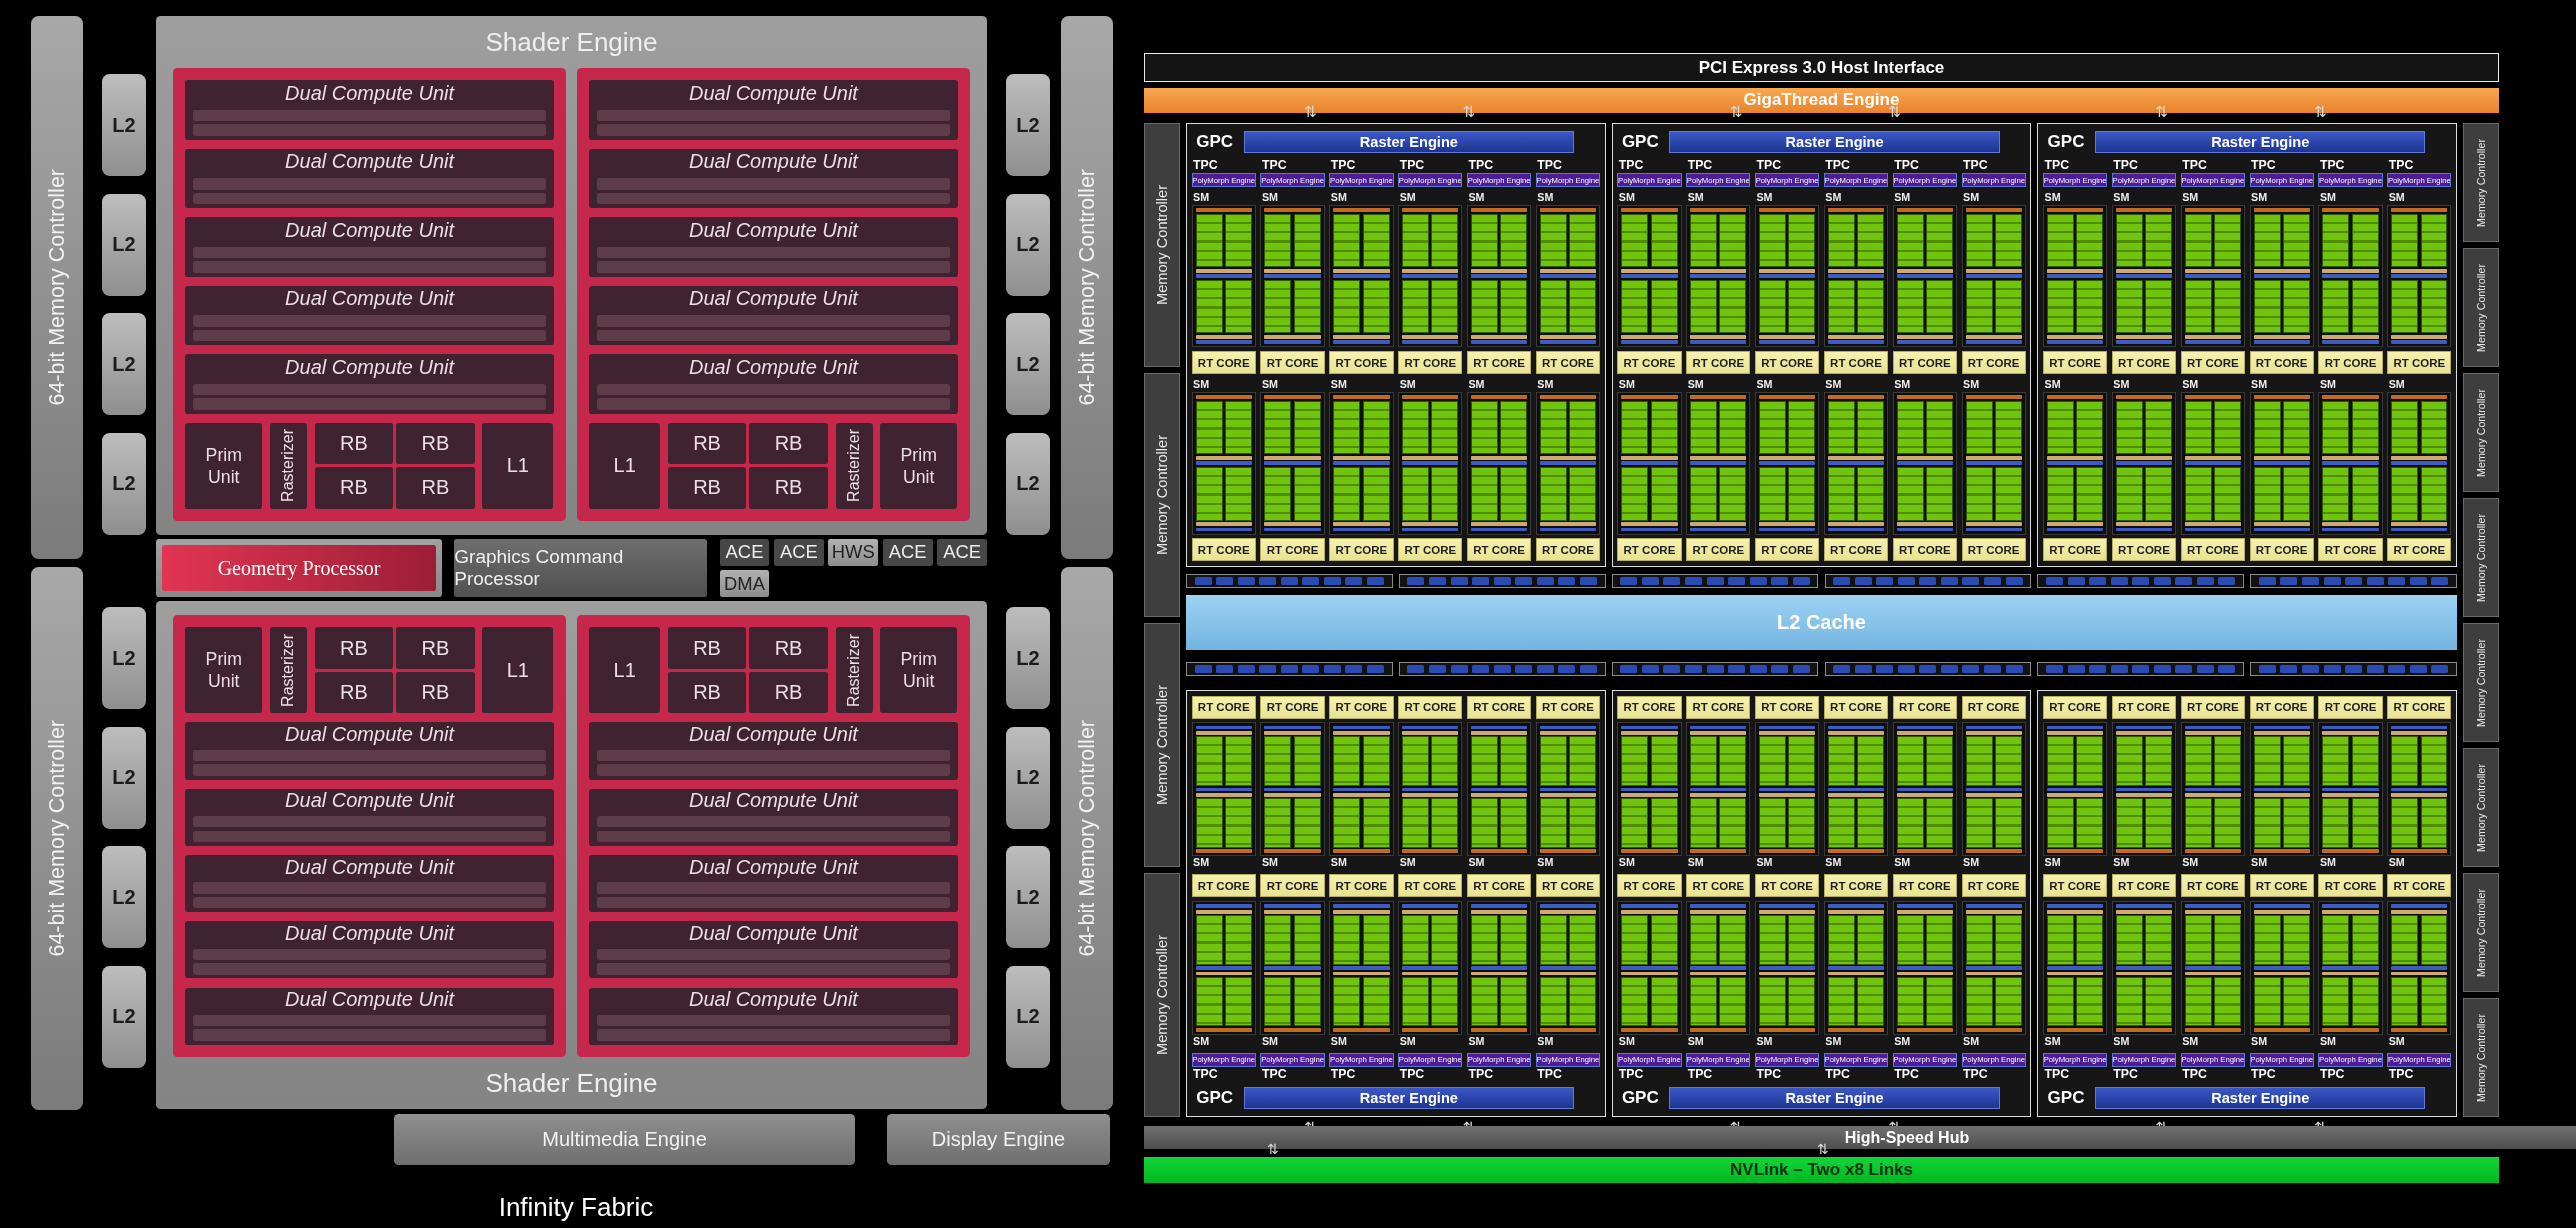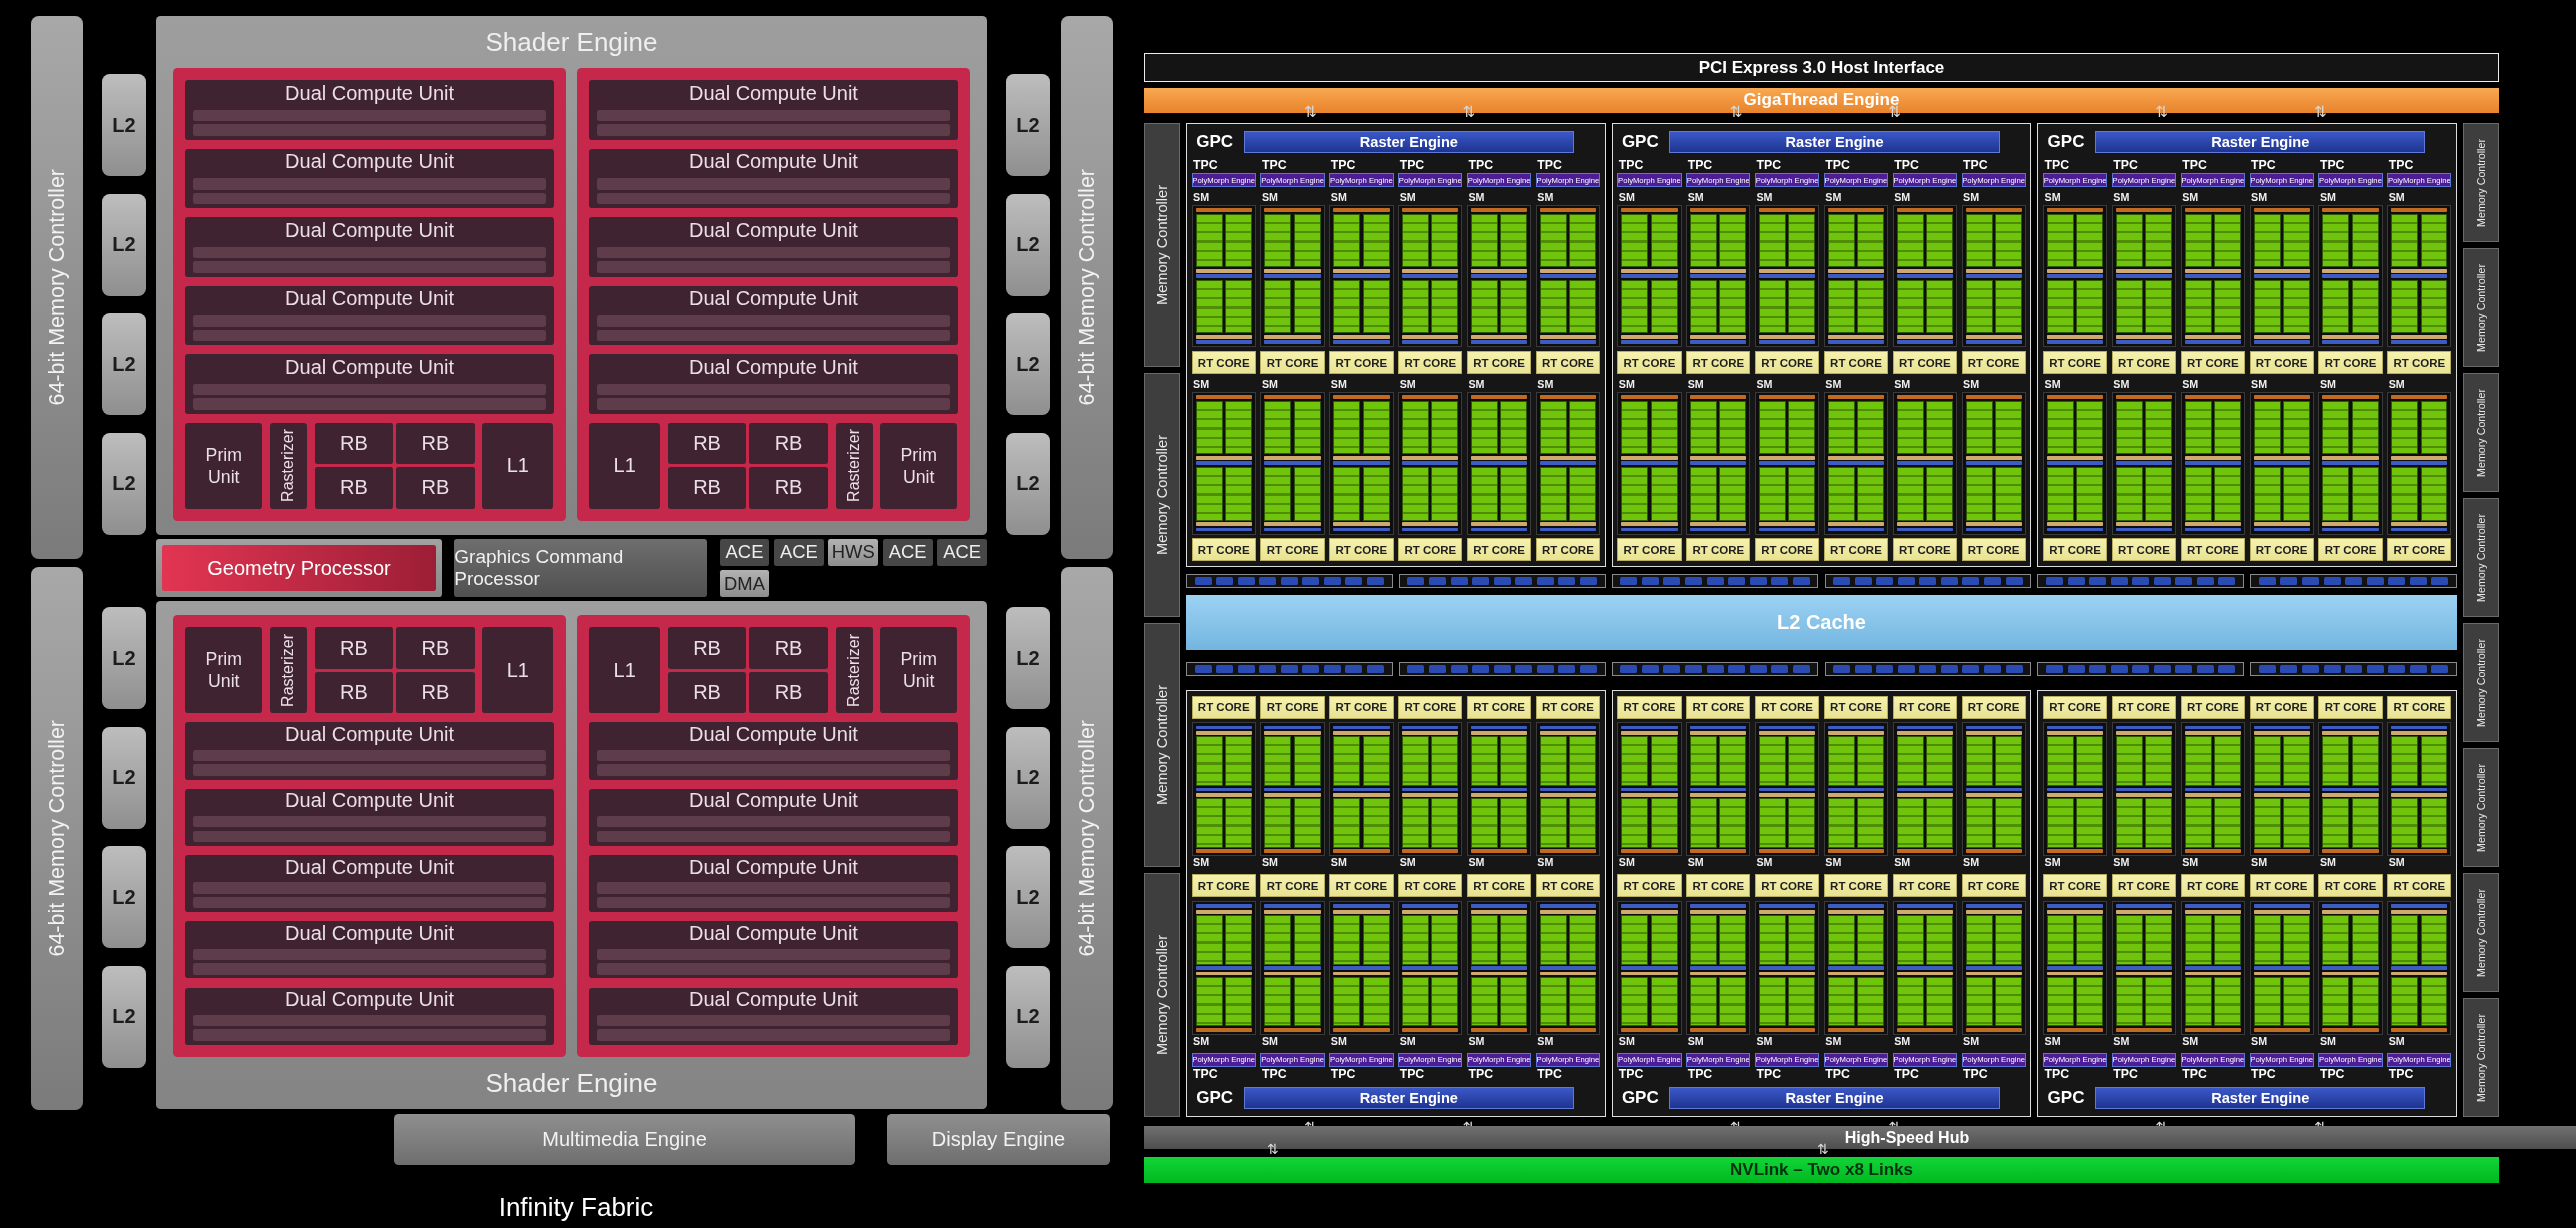--- a/index.html
+++ b/index.html
@@ -32,37 +32,37 @@
   #se-bottom{top:601px;height:508px;}
   .se.mirror{flex-direction:column-reverse;}
   .se-title{flex:0 0 52px;display:flex;align-items:center;justify-content:center;color:#efefef;font-size:26px;}
   .se-body{flex:1;display:flex;gap:10.7px;margin:0 17px 14px;min-height:0;}
   .se.mirror .se-body{margin:14px 17px 0;}
   .red-block{flex:1;background:#c5284a;border-radius:4.6px;padding:12.3px;display:flex;
              flex-direction:column;gap:9.2px;min-height:0;}
   .se.mirror .red-block{flex-direction:column-reverse;}
   .dcu{flex:1;background:#3f2330;border-radius:3.1px;display:flex;flex-direction:column;
        padding-bottom:3.8px;min-height:0;}
-  .dcu-label{flex:1;display:flex;align-items:center;justify-content:center;color:#eadfe4;font-size:20px;}
+  .dcu-label{flex:1;display:flex;align-items:center;justify-content:center;color:#eadfe4;font-size:20px;font-style:italic;}
   .dcu-bar{height:11.5px;background:#5f3c4a;border-radius:2.3px;margin:3.1px 7.7px 0;}
   .se-bottom-row{flex:0 0 86px;display:flex;gap:7.7px;}
   .prim-box{width:77px;background:#3f2330;border-radius:3.1px;display:flex;flex-direction:column;
             align-items:center;justify-content:center;color:#eadfe4;font-size:17.7px;line-height:1.25;}
   .rast-box{width:37px;background:#3f2330;border-radius:3.1px;display:flex;align-items:center;justify-content:center;}
   .rast-box .vtext{color:#eadfe4;font-size:16px;}
   .rb-grid{width:160px;display:grid;grid-template-columns:1fr 1fr;grid-template-rows:1fr 1fr;gap:3px;}
   .rb-cell{background:#3f2330;border-radius:2.3px;display:flex;align-items:center;justify-content:center;
            color:#eadfe4;font-size:20px;}
   .l1-box{width:71px;background:#3f2330;border-radius:3.1px;display:flex;align-items:center;
           justify-content:center;color:#eadfe4;font-size:20px;}
 
   .mid-strip{position:absolute;left:156px;top:539px;width:831px;height:58px;display:flex;gap:12.3px;}
   .geo-panel{flex:0 0 286px;background:linear-gradient(#a2a2a2,#898989);border-radius:3.1px;padding:6.1px;box-sizing:border-box;}
   .geo-box{width:100%;height:100%;background:linear-gradient(90deg,#e23552,#9c1e36);border-radius:2.3px;
-           display:flex;align-items:center;justify-content:center;color:#fff;font-size:20px;}
+           display:flex;align-items:center;justify-content:center;color:#fff;font-size:20px;font-family:Liberation Serif, serif;}
   .gcp-box{flex:0 0 253px;background:linear-gradient(#6e6e6e,#505050);border-radius:3.1px;
            display:flex;align-items:center;justify-content:center;color:#f0f0f0;font-size:19px;}
   .ace-grid{flex:1;display:grid;grid-template-columns:1fr 1fr 1fr 1fr 1fr;grid-template-rows:1fr 1fr;gap:4.6px;}
   .ace-cell{background:#474747;border-radius:2.3px;display:flex;align-items:center;justify-content:center;
             color:#ededed;font-size:18.4px;}
   .ace-cell.light{background:linear-gradient(#b2b2b2,#8d8d8d);color:#222;}
 
   .bottom-box{position:absolute;top:1114px;height:51px;background:linear-gradient(#8f8f8f,#6e6e6e);
               border-radius:4.6px;display:flex;flex-direction:column;align-items:center;justify-content:center;
               color:#f2f2f2;font-size:20px;line-height:1.15;}

